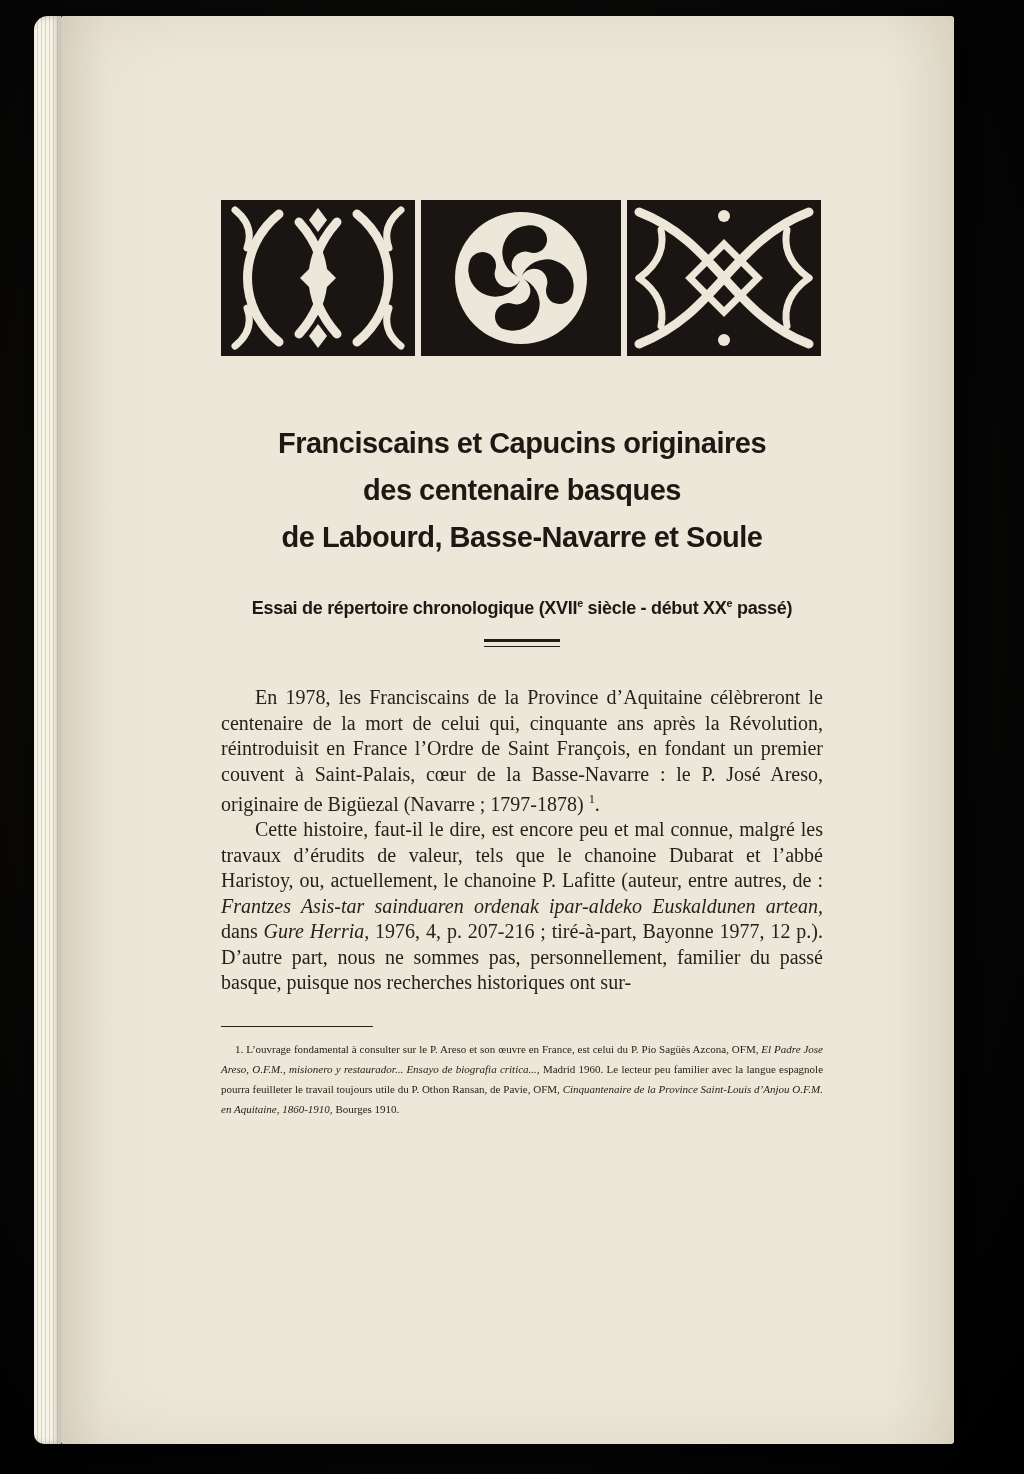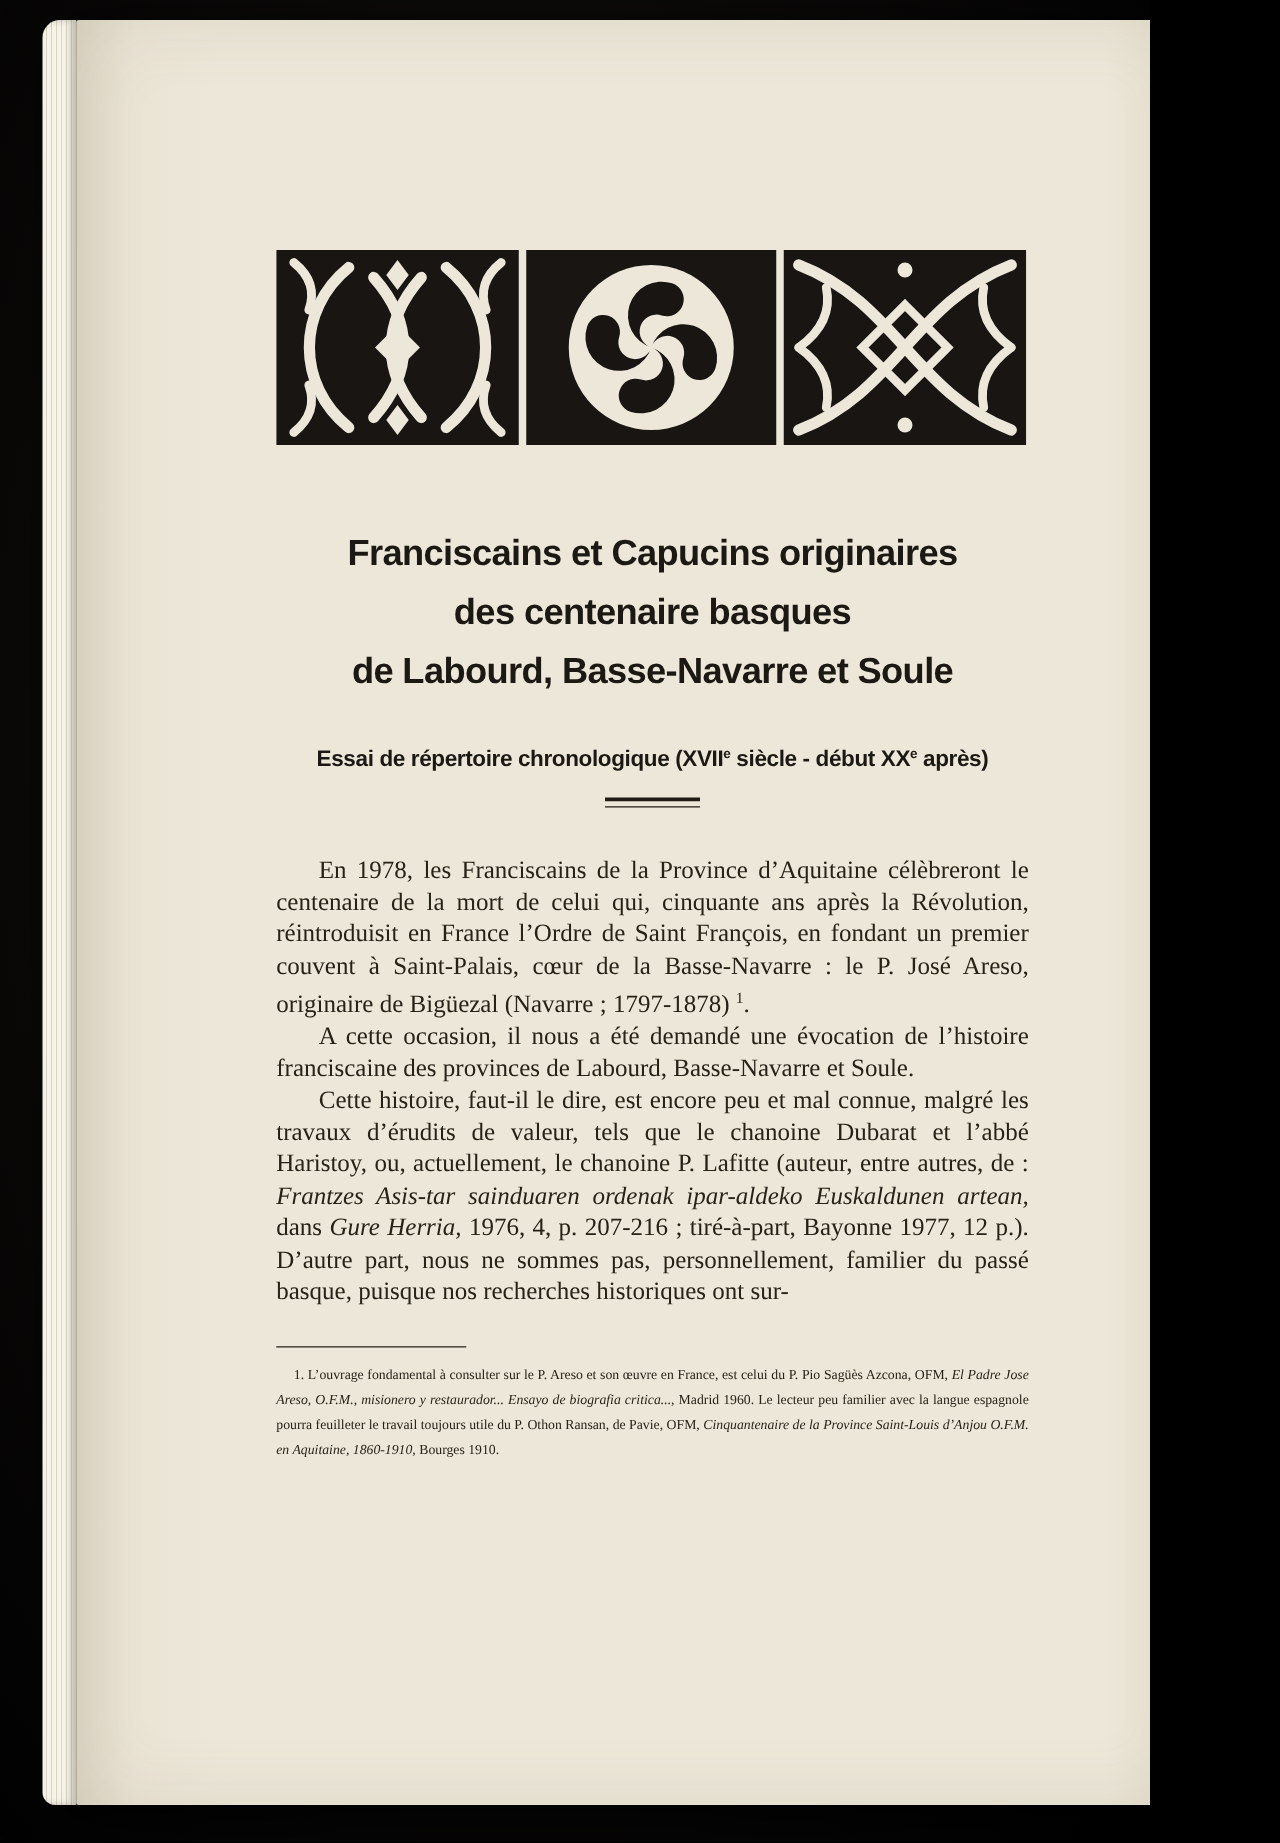--- a/index.html
+++ b/index.html
@@ -1,17 +1,17 @@
 <!DOCTYPE html>
 <html><head>
 <meta charset="utf-8">
 <style>
   html,body{margin:0;padding:0;background:#000;}
   .scene{
-    position:relative;width:920px;height:1474px;overflow:hidden;
+    position:relative;width:1024px;height:1474px;overflow:hidden;
     background:radial-gradient(ellipse at 45% 40%, #161412 0%, #0a0908 55%, #000 100%);
     font-family:"Liberation Serif","DejaVu Serif",serif;
   }
   .book{
     position:absolute;left:34px;top:16px;width:920px;height:1428px;
     display:flex;
     box-shadow:14px 10px 40px rgba(0,0,0,.9);
   }
   .page-edges{
     width:27px;height:100%;
@@ -112,30 +112,29 @@
             <circle cx="97" cy="140" r="6" fill="#ece7d8"></circle>
           </g>
         </svg>
 
         <div class="title">
           <div>Franciscains et Capucins originaires</div>
           <div>des centenaire basques</div>
           <div>de Labourd, Basse-Navarre et Soule</div>
         </div>
 
-        <div class="subtitle"><span>Essai de répertoire chronologique (XVII</span><sup>e</sup><span> siècle - début XX</span><sup>e</sup><span> après)</span></div>
+        <div class="subtitle"><span>Essai de répertoire chronologique (XVII</span><sup>e</sup><span> siècle - début XX</span><sup>e</sup><span> passé)</span></div>
 
         <div class="title-divider">
           <div class="bar1"></div>
           <div class="bar2"></div>
         </div>
 
         <div class="bodytext">
           <p><span>En 1978, les Franciscains de la Province d’Aquitaine célèbreront le centenaire de la mort de celui qui, cinquante ans après la Révolution, réintroduisit en France l’Ordre de Saint François, en fondant un premier couvent à Saint-Palais, cœur de la Basse-Navarre : le P. José Areso, originaire de Bigüezal (Navarre ; 1797-1878) </span><sup>1</sup><span>.</span></p>
-          <p><span>A cette occasion, il nous a été demandé une évocation de l’histoire franciscaine des provinces de Labourd, Basse-Navarre et Soule.</span></p>
           <p><span>Cette histoire, faut-il le dire, est encore peu et mal connue, malgré les travaux d’érudits de valeur, tels que le chanoine Dubarat et l’abbé Haristoy, ou, actuellement, le chanoine P. Lafitte (auteur, entre autres, de : </span><span class="it">Frantzes Asis-tar sainduaren ordenak ipar-aldeko Euskaldunen artean,</span><span> dans </span><span class="it">Gure Herria,</span><span> 1976, 4, p. 207-216 ; tiré-à-part, Bayonne 1977, 12 p.). D’autre part, nous ne sommes pas, personnellement, familier du passé basque, puisque nos recherches historiques ont sur-</span></p>
         </div>
 
         <div class="footnote-divider"></div>
         <div class="footnote">
           <p><span>1. L’ouvrage fondamental à consulter sur le P. Areso et son œuvre en France, est celui du P. Pio Sagüès Azcona, OFM, </span><span class="it">El Padre Jose Areso, O.F.M., misionero y restaurador... Ensayo de biografia critica...,</span><span> Madrid 1960. Le lecteur peu familier avec la langue espagnole pourra feuilleter le travail toujours utile du P. Othon Ransan, de Pavie, OFM, </span><span class="it">Cinquantenaire de la Province Saint-Louis d’Anjou O.F.M. en Aquitaine, 1860-1910,</span><span> Bourges 1910.</span></p>
         </div>
 
       </div>
     </div>

